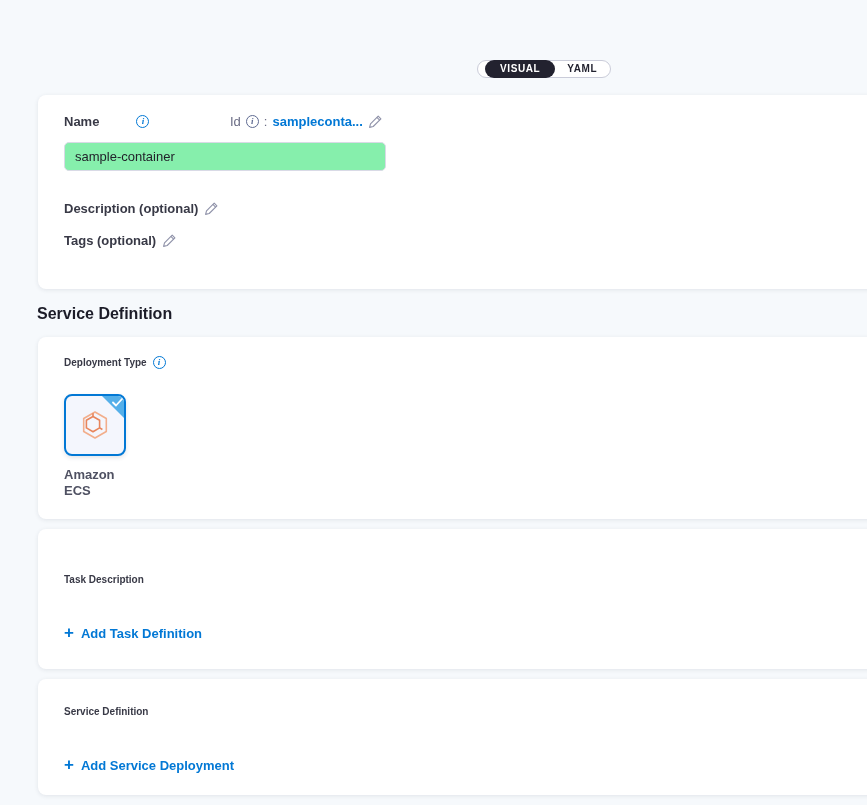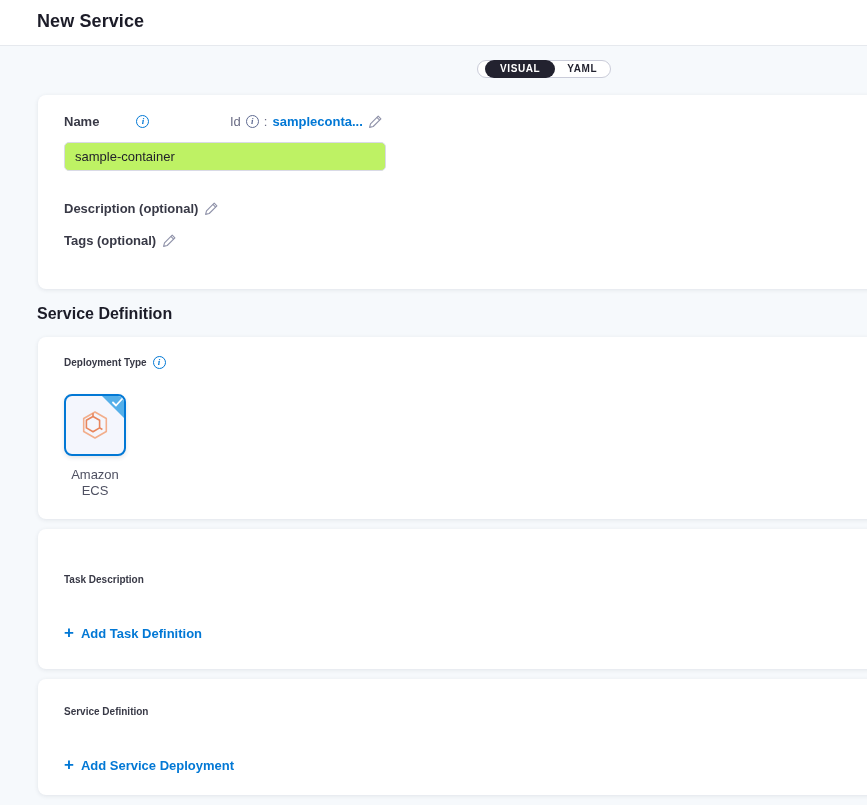--- a/index.html
+++ b/index.html
@@ -64,21 +64,21 @@
   }
   .info-i.muted { border-color:#5f6b92; color:#5f6b92; }
 
   .pencil { display:inline-flex; }
 
   .id-line { font-size:13px; color:#6b6d85; display:flex; align-items:center; gap:5px; }
   .id-link { color:#0278d5; font-weight:700; cursor:pointer; }
 
   .text-input {
     position:absolute; left:26px; top:47px; width:322px; height:29px;
-    border:1px solid #d9dae6; border-radius:5px; background:#bef264;
+    border:1px solid #d9dae6; border-radius:5px; background:#86efac;
     padding:0 10px; font-size:13px; color:#22222a;
     font-family:"Liberation Sans","DejaVu Sans",sans-serif; outline:none;
   }
 
   .card-heading { font-size:10px; font-weight:700; color:#383946; }
 
   
   .deploy-tile {
     position:absolute; left:26px; top:57px; width:62px; height:62px;
     background:#f4f6fd; border:2px solid #0278d5; border-radius:8px;
@@ -87,38 +87,35 @@
     box-shadow:0 2px 4px rgba(40,48,70,.12);
   }
   .tile-check-corner {
     position:absolute; top:-1px; right:-1px; width:24px; height:24px;
     background:#55afe9;
     clip-path:polygon(0 0, 100% 0, 100% 100%);
   }
   .tile-check-corner svg { position:absolute; top:3px; right:2px; }
   .tile-label {
     position:absolute; left:26px; top:130px; width:62px;
-    text-align:center; font-size:13px; font-weight:400; color:#4f5162;
+    font-size:13px; font-weight:700; color:#4f5162;
     line-height:16px;
   }
 
   .add-link {
     position:absolute; left:26px; display:flex; align-items:center; gap:7px;
     color:#0278d5; font-size:13px; font-weight:700; cursor:pointer;
   }
   .plus-glyph { font-size:17px; font-weight:700; line-height:13px; margin-top:-2px; }
 </style>
 </head>
 <body>
 
 <div class="page">
 
-  <div class="header">
-    <div class="header-title">New Service</div>
-  </div>
 
   <div class="mode-toggle">
     <div class="mode-seg selected">VISUAL</div>
     <div class="mode-seg">YAML</div>
   </div>
 
   <div class="card card-1">
     <div class="row" style="left:26px; top:19px;gap:37px;">
       <span class="field-label">Name</span>
       <span class="info-i">i</span>

